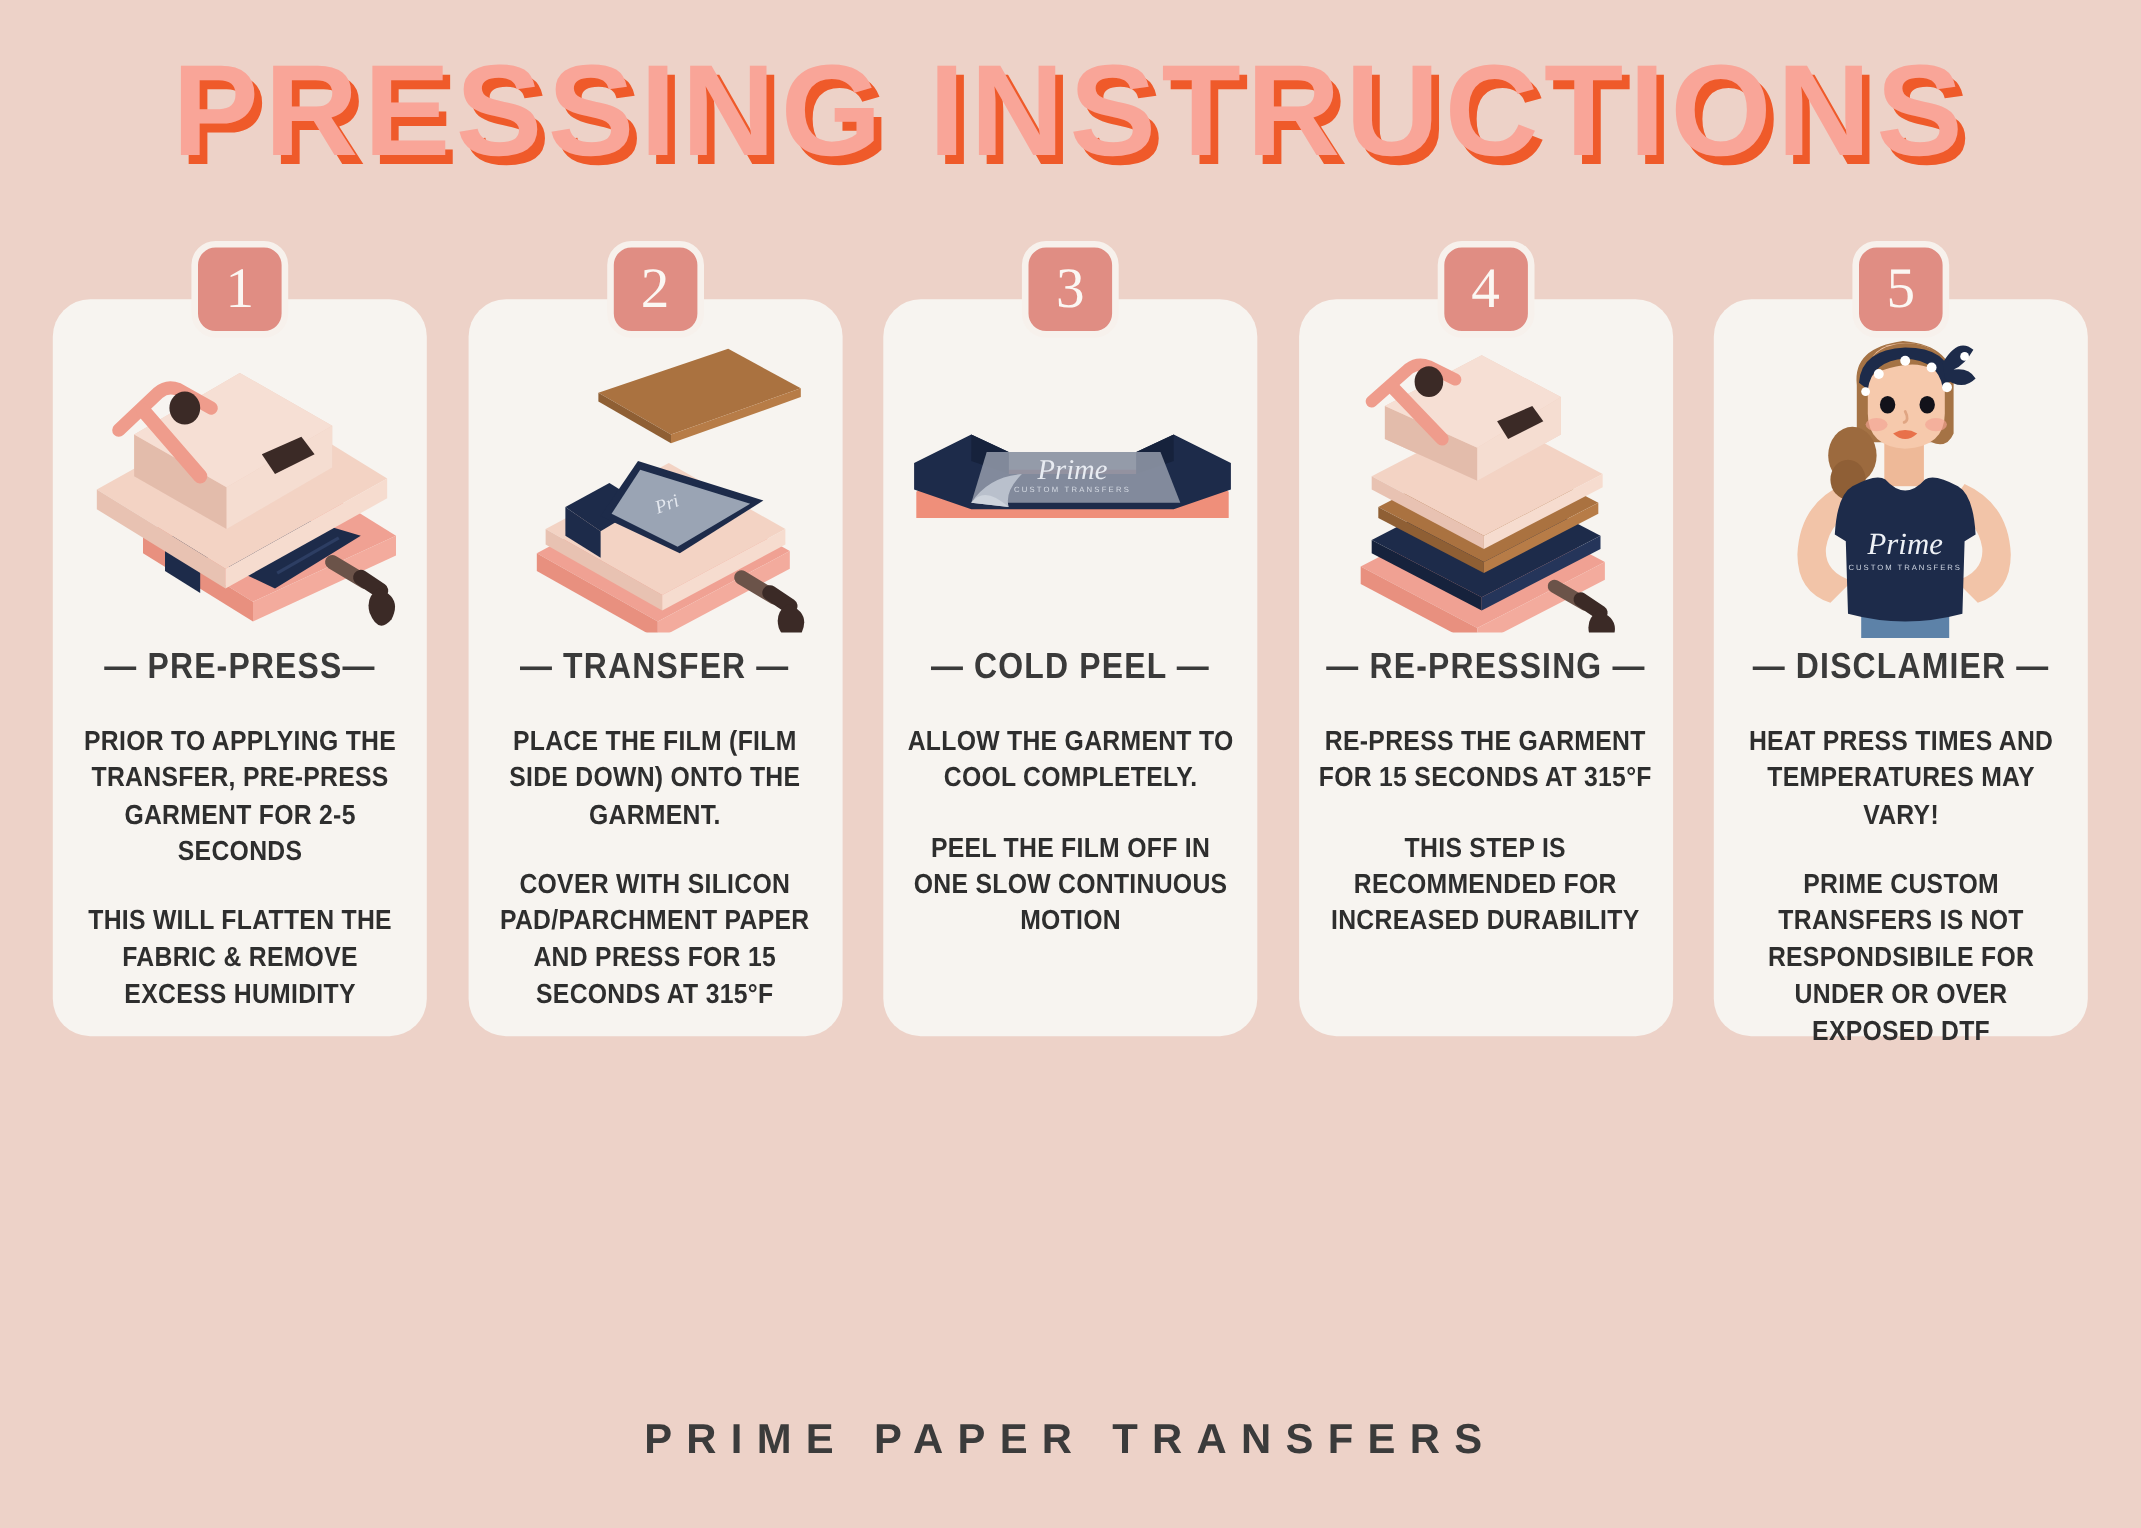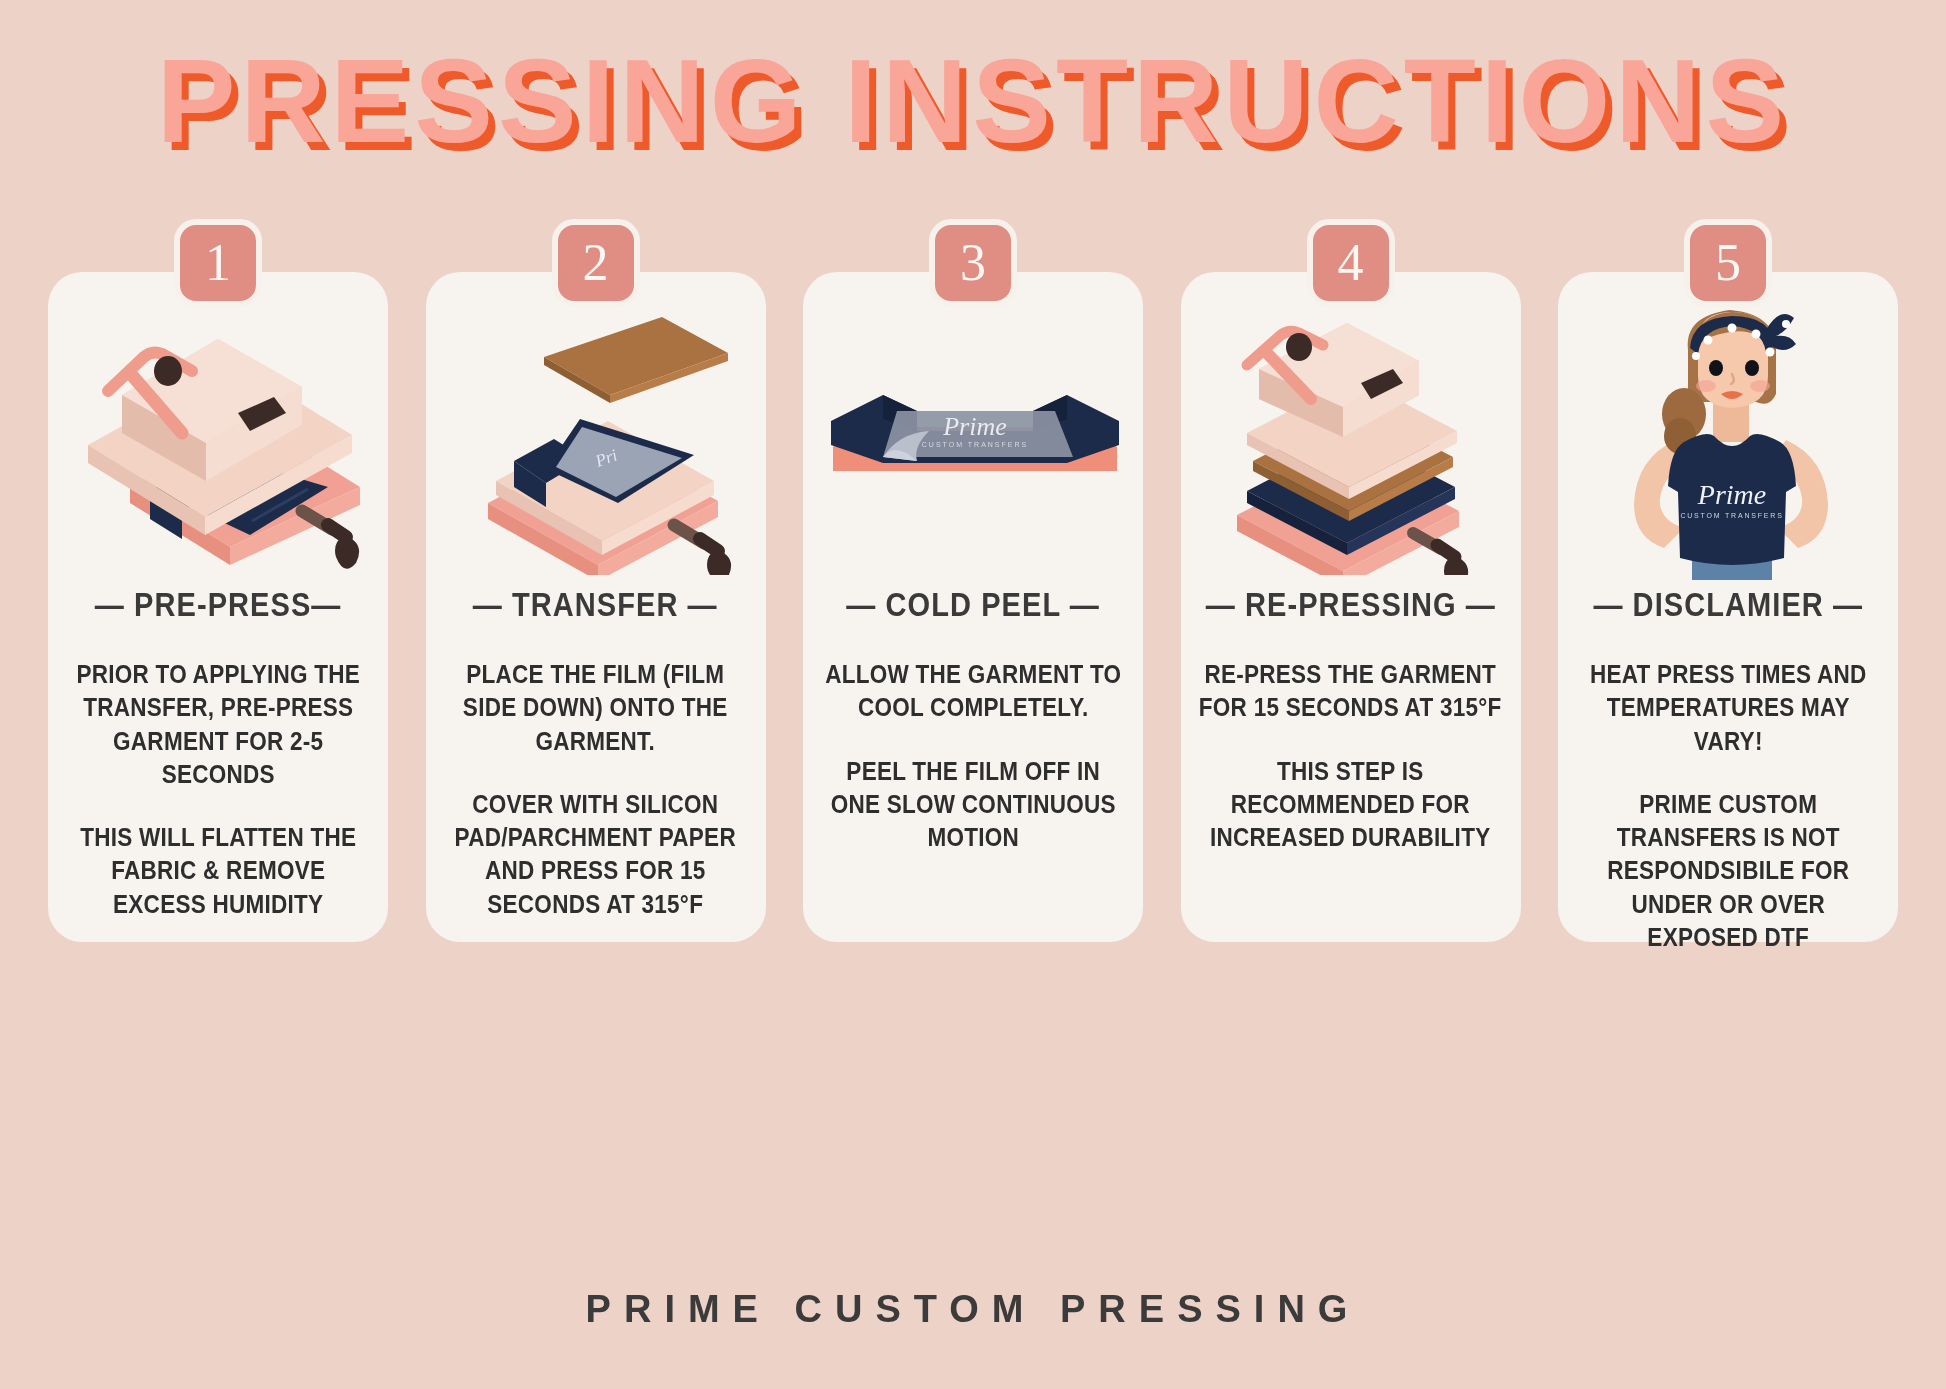--- a/index.html
+++ b/index.html
@@ -353,13 +353,13 @@
     </div>
     <div class="card-heading">— DISCLAMIER —</div>
     <div class="card-body">
       <p>HEAT PRESS TIMES AND TEMPERATURES MAY VARY!</p>
       <p>PRIME CUSTOM TRANSFERS IS NOT RESPONDSIBILE FOR UNDER OR OVER EXPOSED DTF</p>
     </div>
   </div>
 
 </div>
 
-<div class="footer">PRIME CUSTOM PRESSING</div>
+<div class="footer">PRIME PAPER TRANSFERS</div>
 
 </body></html>

